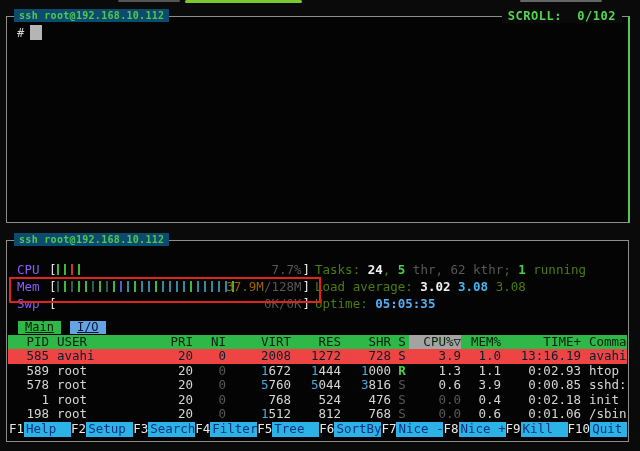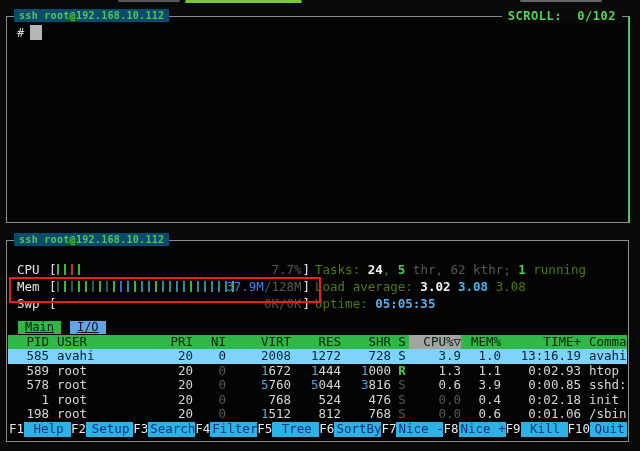--- a/index.html
+++ b/index.html
@@ -12,29 +12,29 @@
   .pane-title{position:absolute;background:#0c4a6e;padding:0 5px;color:#4fc94f;
               font-weight:bold;font-size:10px;line-height:13px;letter-spacing:.3px;white-space:pre;}
   .scroll-chip{position:absolute;background:#0a0a0a;padding:0 6px;color:#55d655;
                font-weight:bold;font-size:12px;line-height:14px;letter-spacing:.5px;white-space:pre;}
   
   #prompt-line{position:absolute;left:10px;top:8px;color:#d8d8d8;font-size:12px;line-height:16px;}
   #cursor{display:inline-block;width:12px;height:15px;background:#b5b5b5;vertical-align:-3px;margin-left:6px;}
   
   #htop{position:absolute;inset:0;font-size:12.5px;line-height:14.5px;color:#d6d6d6;}
   .mrow{position:absolute;left:0;height:17px;line-height:17px;display:flex;white-space:pre;}
-  .mlabel{color:#e5e5e5;margin-left:10px;width:32px;}
+  .mlabel{color:#8b5cf6;margin-left:10px;width:32px;}
   .brk{color:#e8e8e8;}
   .barbox{position:relative;width:246px;display:flex;align-items:center;}
   .bar{width:2.5px;height:11px;margin-right:4.5px;flex:none;}
   .bval{position:absolute;right:1px;top:0;line-height:17px;}
   .stat{position:absolute;left:308px;height:17px;line-height:17px;white-space:pre;}
   .cyan{color:#4d7c0f;} .wb{color:#f2f2f2;font-weight:bold;} .gb{color:#46d246;font-weight:bold;}
   .dim{color:#585858;} .cyanb{color:#49b4ea;font-weight:bold;} .blueb{color:#57aef2;font-weight:bold;}
-  .grn{color:#3b82f6;} 
+  .grn{color:#a16207;} 
   .bar.g{background:#3db83d;} .bar.d{background:#2c5e50;} .bar.b{background:#4f5cd6;}
   .bar.t{background:#35889e;} .bar.r{background:#c23b2e;}
   #mem-annotation{position:absolute;left:2px;top:36px;width:308px;height:22px;
                   border:2px solid #e0241c;z-index:5;}
   
   #tabs{position:absolute;left:11px;top:80px;height:13px;line-height:13px;display:flex;font-size:12px;}
   .tab{padding:0 7px;color:#06180c;white-space:pre;text-decoration:underline;}
   .tab.active{background:#2fb848;}
   .tab.inactive{background:#64a3e4;margin-left:9px;color:#0a1430;}
   
@@ -47,27 +47,27 @@
   .c-virt{width:65px;text-align:right;}
   .c-res{width:50px;text-align:right;}
   .c-shr{width:50px;text-align:right;}
   .c-s{width:14px;margin-left:4px;text-align:center;}
   .c-cpu{width:52px;text-align:right;}
   .c-mem{width:40px;text-align:right;}
   .c-time{width:80px;text-align:right;}
   .c-cmd{flex:1 1 auto !important;margin-left:8px;overflow:hidden;}
   #phead{top:93.5px;background:#2fb848;color:#04220c;}
   #phead .c-cpu{background:#a3a3a3;}
-  .prow.sel{background:#7dd3fc;color:#04202e;}
+  .prow.sel{background:#ef4444;color:#04202e;}
   .prow.sel .numpre,.prow.sel .dim2,.prow.sel .stR{color:#04202e !important;font-weight:normal;}
   .numpre{color:#49a8d8;}
   .dim2{color:#585858;}
   .stR{color:#46d246;font-weight:bold;}
   
-  #fbar{position:absolute;left:2px;right:1px;top:181px;height:14.5px;line-height:14.5px;display:flex;font-size:12.5px;white-space:pre;text-align:center;}
+  #fbar{position:absolute;left:2px;right:1px;top:181px;height:14.5px;line-height:14.5px;display:flex;font-size:12.5px;white-space:pre;}
   .fk{display:flex;flex:none;}
   .fk:last-child{flex:1 1 auto;}
   .fkey{color:#e8e8e8;flex:none;}
   .flabel{background:#2bb3e8;color:#12307e;width:45px;flex:none;padding-left:2px;overflow:hidden;}
   .fk:last-child .flabel{flex:1 1 auto;width:auto;}
 </style>
 </head>
 <body>
 
 <div id="screen">

